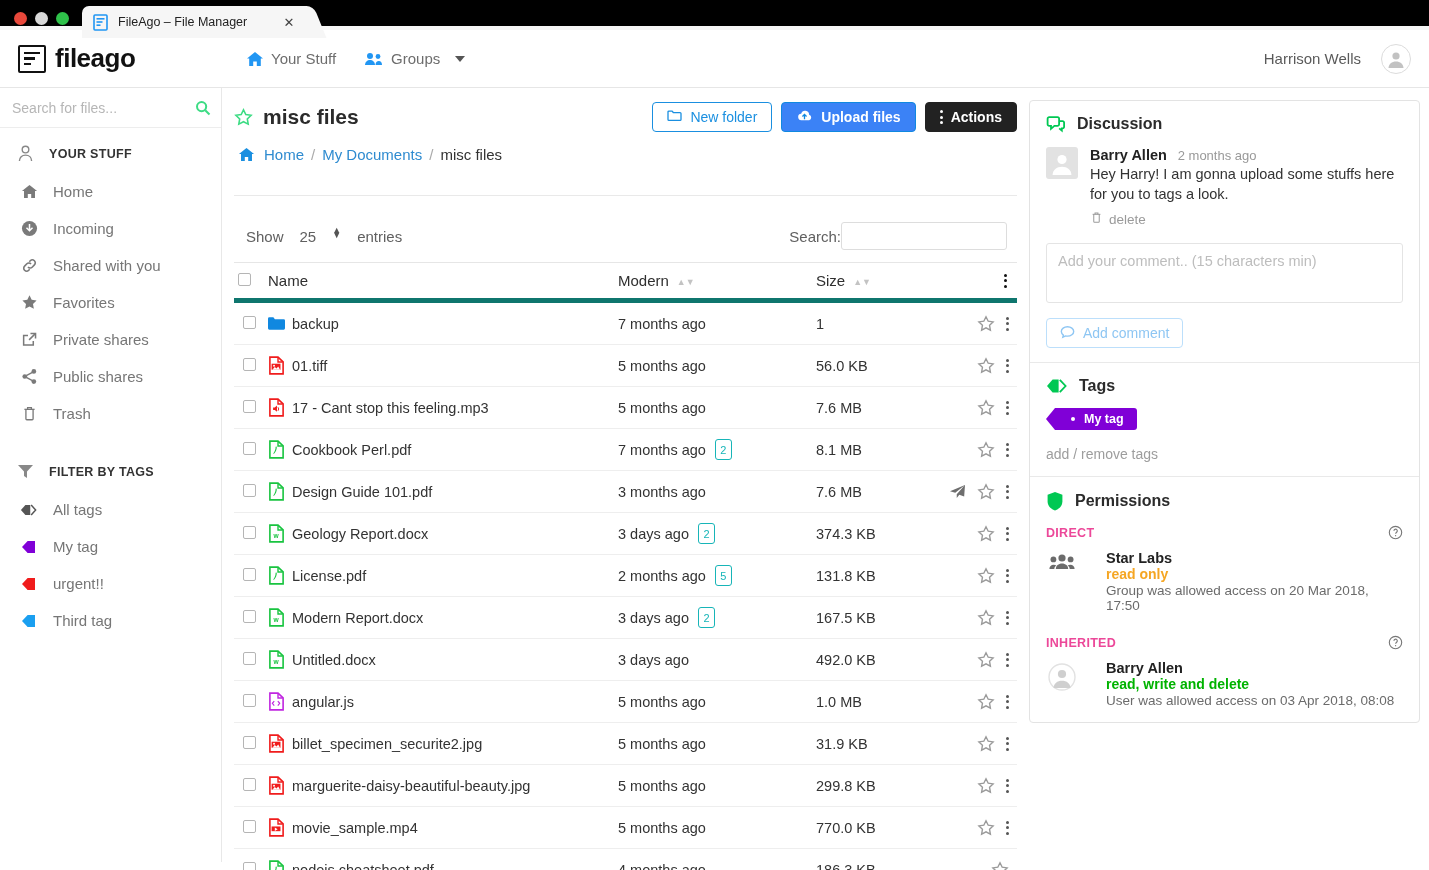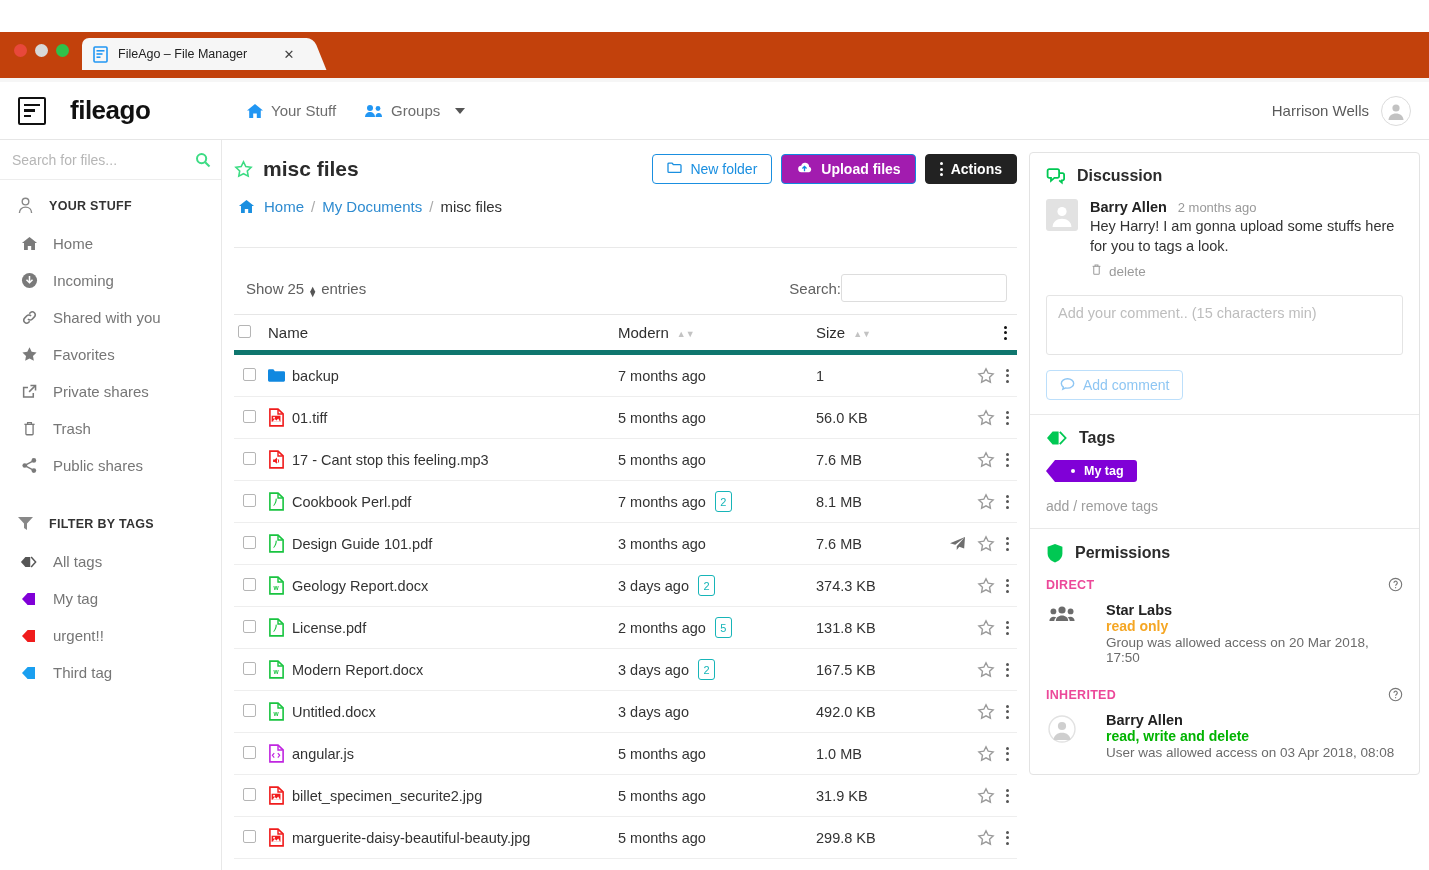--- a/index.html
+++ b/index.html
@@ -7,21 +7,21 @@
   body {
     width:1429px; height:870px;
     background:#ffffff;
     font-family:"Liberation Sans", sans-serif;
     font-size:14px;
     color:#333;
     overflow:hidden;
   }
 
   
-  .chrome { height:46px; background:#c2410c; position:relative;margin-top:32px; }
+  .chrome { height:26px; background:#000000; position:relative; }
   .traffic { position:absolute; left:14px; top:12px; display:flex; gap:8px; }
   .dot { width:13px; height:13px; border-radius:50%; }
   .dot.red { background:#e8483b; }
   .dot.yellow { background:#d8d8d8; }
   .dot.green { background:#2fc14a; }
   .tab {
     position:absolute; left:82px; top:6px; width:225px; height:32px;
     background:#f6f6f6;
     border-radius:7px 7px 0 0;
     display:flex; align-items:center;
@@ -36,37 +36,37 @@
   .tab-fav { width:17px; height:17px; flex:0 0 17px; margin-right:9px; position:relative; }
   .tab-title { font-size:12.5px; color:#222; white-space:nowrap; overflow:hidden; flex:1; }
   .tab-close { width:16px; text-align:center; color:#444; font-size:13px; cursor:pointer; z-index:2; }
   .chrome-bottom { height:4px; background:#f6f6f6; }
 
   
   .appbar {
     height:58px; background:#fff; border-bottom:1px solid #e6e6e6;
     display:flex; align-items:center; padding:0 18px;
   }
-  .logo { display:flex; align-items:center; gap:24px; width:200px; }
+  .logo { display:flex; align-items:center; gap:9px; width:200px; }
   .logo-mark {
     width:28px; height:28px; border:2.6px solid #111; border-radius:2px;
     display:flex; flex-direction:column; justify-content:center; gap:3px; padding:0 4px;
   }
   .logo-mark i { display:block; height:2.6px; background:#111; }
   .logo-mark i:nth-child(1){ width:100%; }
   .logo-mark i:nth-child(2){ width:70%; }
   .logo-mark i:nth-child(3){ width:45%; }
   .logo-text { font-size:26px; font-weight:bold; letter-spacing:-0.5px; color:#111; }
   .navitem {
     display:flex; align-items:center; gap:7px; margin-left:28px;
     color:#6d6d6d; font-size:15px; cursor:pointer;
   }
   .navitem .ic { color:#2196f3; display:flex; }
   .caret { width:0;height:0;border-left:5px solid transparent;border-right:5px solid transparent;border-top:6px solid #555; margin-left:8px; }
-  .user-area { margin-left:auto; display:flex; align-items:center; gap:12px; }
+  .user-area { margin-left:auto; display:flex; align-items:center; gap:20px; }
   .user-name { color:#5a5a5a; font-size:15px; }
   .avatar-circle {
     width:30px; height:30px; border-radius:50%; border:1px solid #dcdcdc;
     display:flex; align-items:center; justify-content:center; color:#c2c2c2; background:#fff;
   }
 
   
   .wrap { display:flex; height:774px; }
   .sidebar { width:222px; flex:0 0 222px; border-right:1px solid #e8e8e8; background:#fff; }
   .search-row {
@@ -96,32 +96,32 @@
 
   
   .main { flex:1; min-width:0; padding:14px 12px 0 12px; }
   .title-row { display:flex; align-items:center; padding:0 0 6px 0; }
   .star-outline { color:#3ddc84; display:flex; margin-right:10px; }
   .page-title { font-size:21px; font-weight:bold; color:#2b2b2b; }
   .hdr-btns { margin-left:auto; display:flex; gap:9px; }
   .btn { display:flex; align-items:center; gap:8px; height:30px; padding:0 14px;
          border-radius:4px; font-size:14px; font-weight:bold; cursor:pointer; white-space:nowrap; }
   .btn-outline { background:#fff; border:1px solid #1a8fe0; color:#1a8fe0; font-weight:normal;}
-  .btn-primary { background:#a21caf; color:#fff; border:1px solid #1088e0; }
+  .btn-primary { background:#3b82f6; color:#fff; border:1px solid #1088e0; }
   .btn-dark { background:#222; color:#fff; border:1px solid #222; }
 
   .crumbs { display:flex; align-items:center; gap:7px; padding:8px 0 0 4px; font-size:15px; }
   .crumbs .home-ic { color:#1a8fe0; display:flex; margin-right:2px; }
   .crumbs a { color:#2e8bd0; text-decoration:none; cursor:pointer; }
   .crumbs .sep { color:#aaa; }
   .crumbs .cur { color:#333; }
   .rule { border-top:1px solid #e9e9e9; margin:32px 0 0 0; }
 
   .table-tools { display:flex; align-items:center; padding:26px 10px 12px 12px; }
-  .show-entries { display:flex; align-items:flex-end; gap:4px; color:#606060; font-size:15px; }
+  .show-entries { display:flex; align-items:flex-start; gap:16px; color:#606060; font-size:15px; }
   .spinner-arrows { display:flex; flex-direction:column; line-height:5px; font-size:9px; color:#555; }
   .search-label { margin-left:auto; display:flex; align-items:center; color:#606060; font-size:15px; }
   .search-label input {
     width:166px; height:28px; border:1px solid #ddd; border-radius:3px;
     outline:none; font-family:"Liberation Sans", sans-serif; font-size:14px; padding:0 6px;
   }
 
   table.files { width:100%; border-collapse:collapse; table-layout:fixed; }
   table.files th {
     text-align:left; font-weight:normal; color:#2f2f2f; font-size:15px;
@@ -332,38 +332,38 @@
           <svg width="17" height="17" viewBox="0 0 18 18" fill="none" stroke="currentColor" stroke-width="1.6">
             <path d="M10 2.6h5.4V8"></path>
             <path d="M15.2 2.8L8.6 9.4"></path>
             <path d="M13 10.5v4.4H2.8V4.8h4.6"></path>
           </svg>
         </span>
       <span>Private shares</span>
     </div>
     <div class="side-item">
       <span class="ic">
-          <svg width="17" height="17" viewBox="0 0 18 18" fill="none" stroke="currentColor" stroke-width="1.4">
-            <path d="M3.6 4.6h10.8"></path>
-            <path d="M5.2 4.6v10a1 1 0 001 1h5.6a1 1 0 001-1v-10"></path>
-            <path d="M7 4.4V2.8h4v1.6"></path>
-          </svg>
-        </span>
-      <span>Trash</span>
-    </div>
-    <div class="side-item">
-      <span class="ic">
           <svg width="17" height="17" viewBox="0 0 18 18" fill="currentColor">
             <circle cx="13.6" cy="3.6" r="2.5"></circle>
             <circle cx="4" cy="9" r="2.5"></circle>
             <circle cx="13.6" cy="14.4" r="2.5"></circle>
             <path d="M5.6 8l7-3.6M5.6 10l7 3.6" stroke="currentColor" stroke-width="1.5"></path>
           </svg>
         </span>
       <span>Public shares</span>
+    </div>
+    <div class="side-item">
+      <span class="ic">
+          <svg width="17" height="17" viewBox="0 0 18 18" fill="none" stroke="currentColor" stroke-width="1.4">
+            <path d="M3.6 4.6h10.8"></path>
+            <path d="M5.2 4.6v10a1 1 0 001 1h5.6a1 1 0 001-1v-10"></path>
+            <path d="M7 4.4V2.8h4v1.6"></path>
+          </svg>
+        </span>
+      <span>Trash</span>
     </div>
 
     <div class="sec-head" style="margin-top:14px">
       <span class="ic">
           <svg width="19" height="19" viewBox="0 0 19 19" fill="currentColor">
             <path d="M2 3h15l-6 6.6V16l-3-2v-4.4z"></path>
           </svg>
         </span>
       <span>FILTER BY TAGS</span>
     </div>

